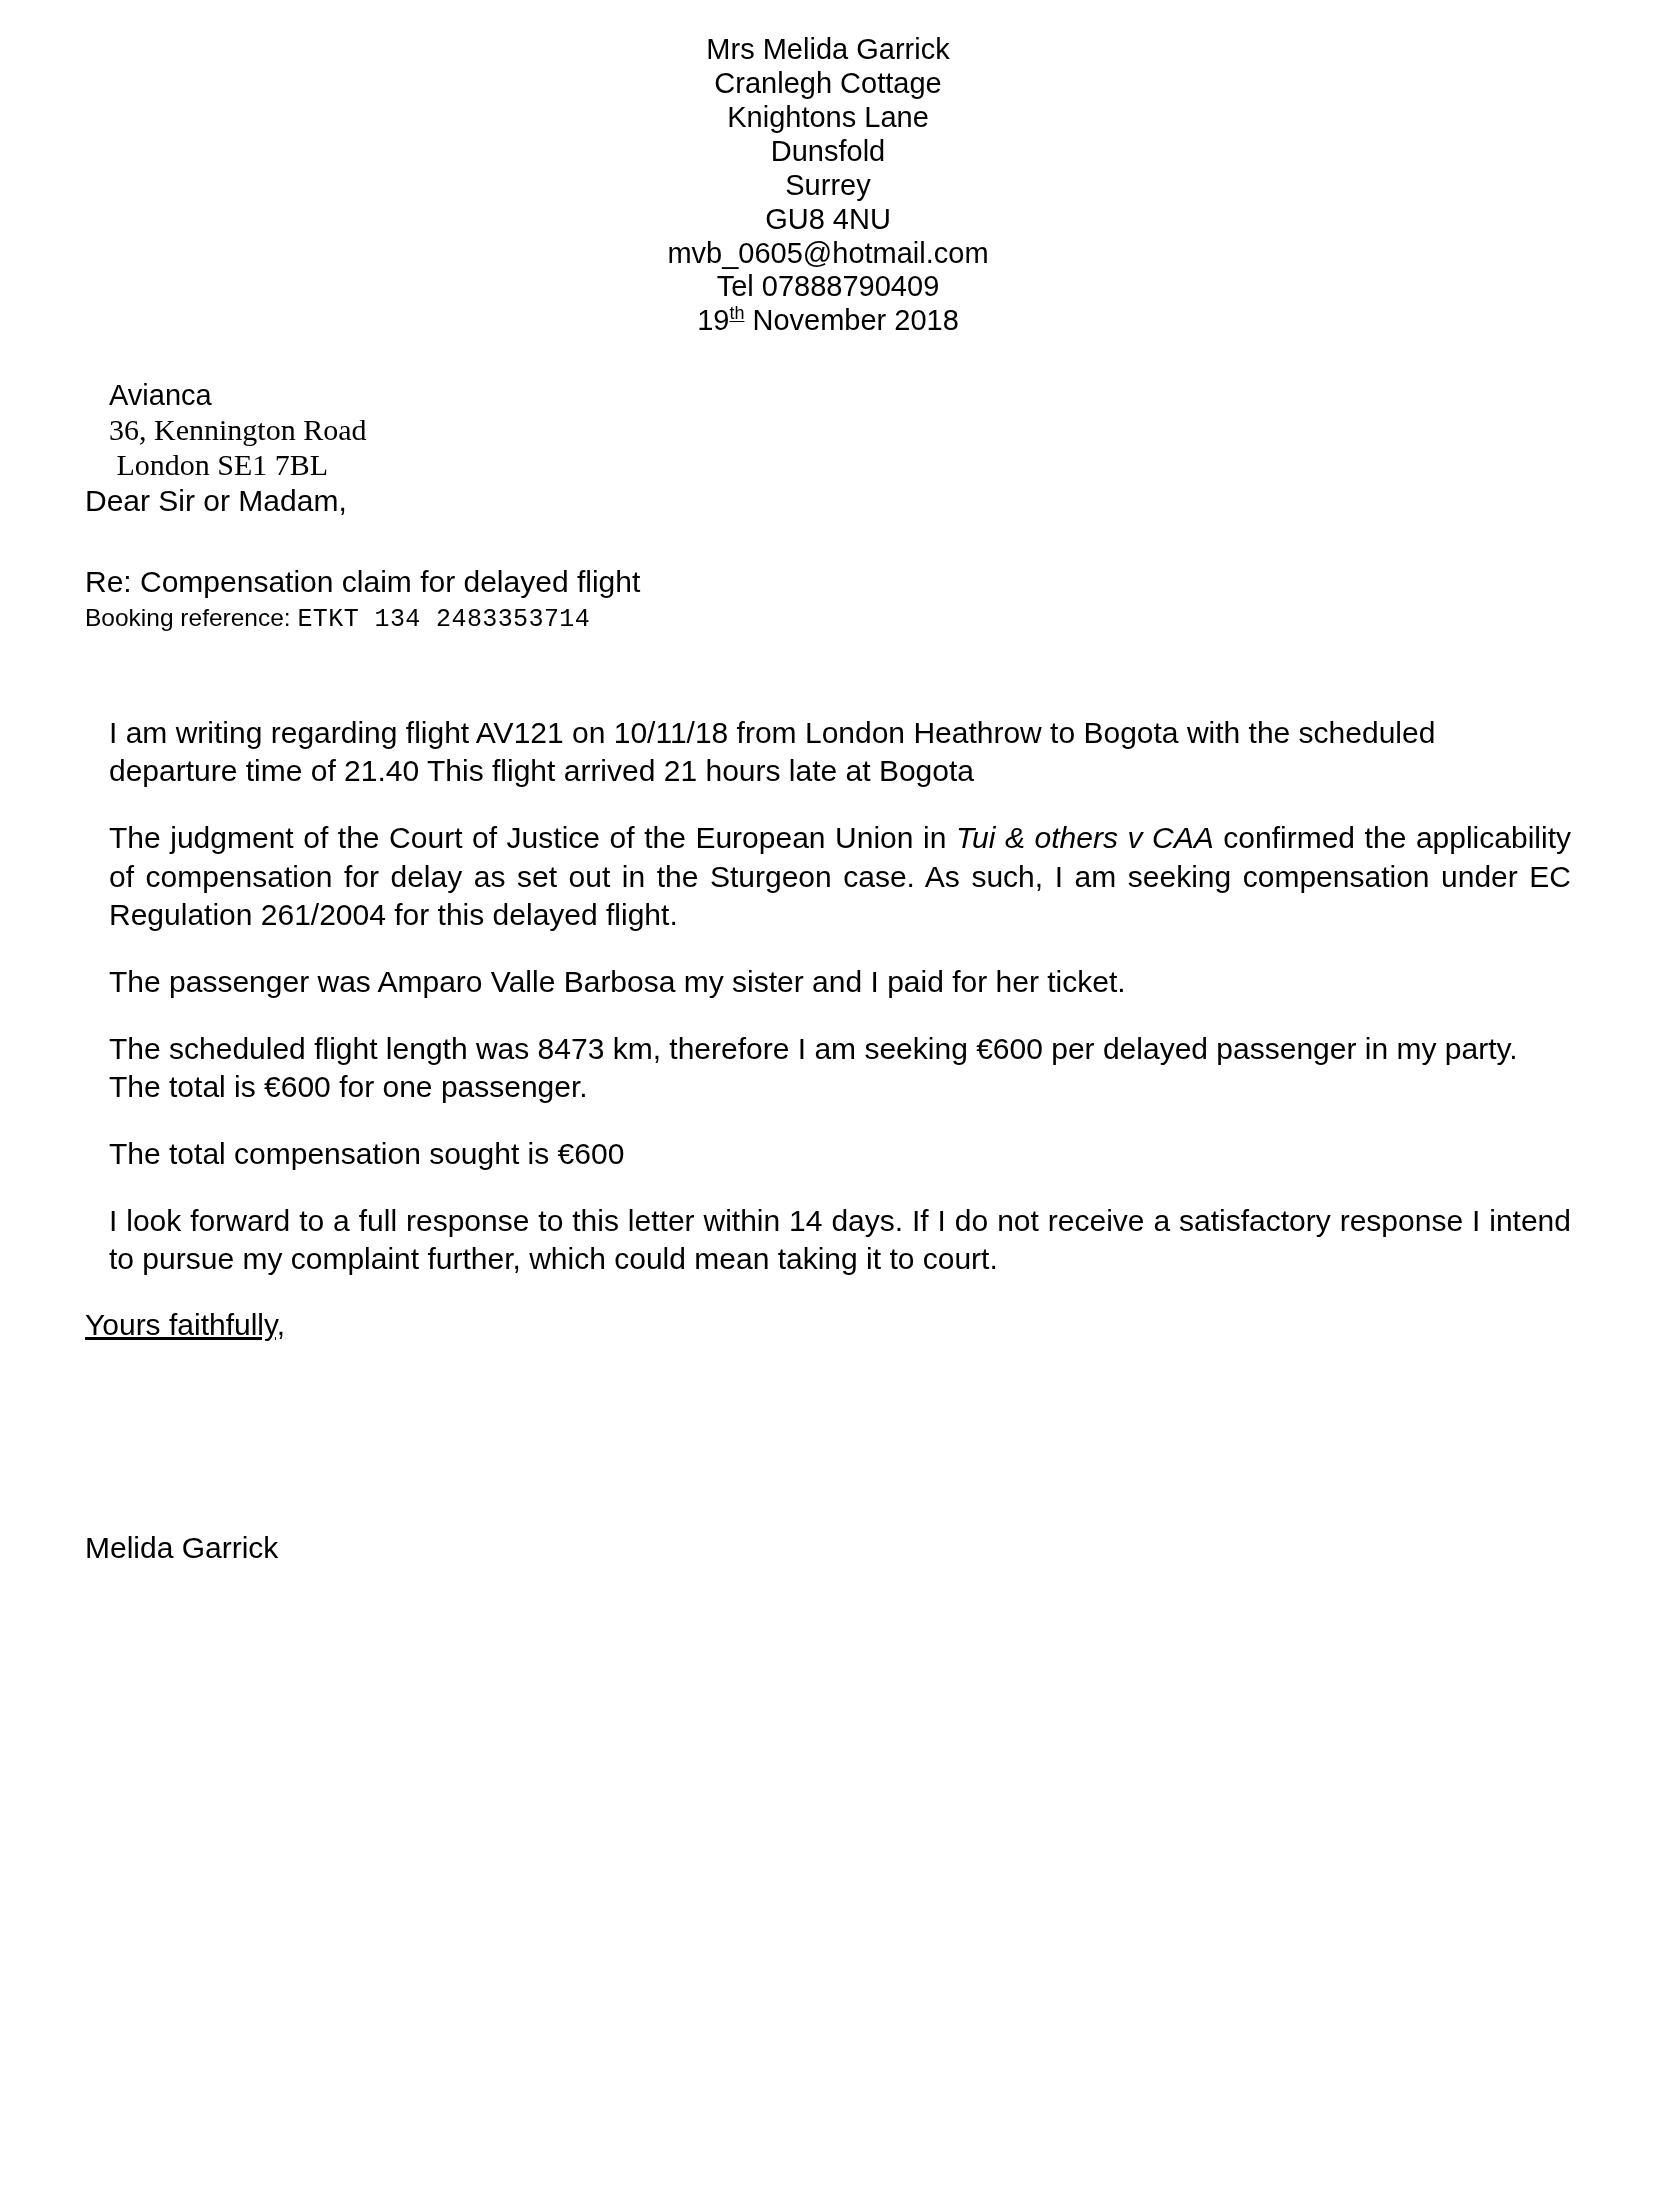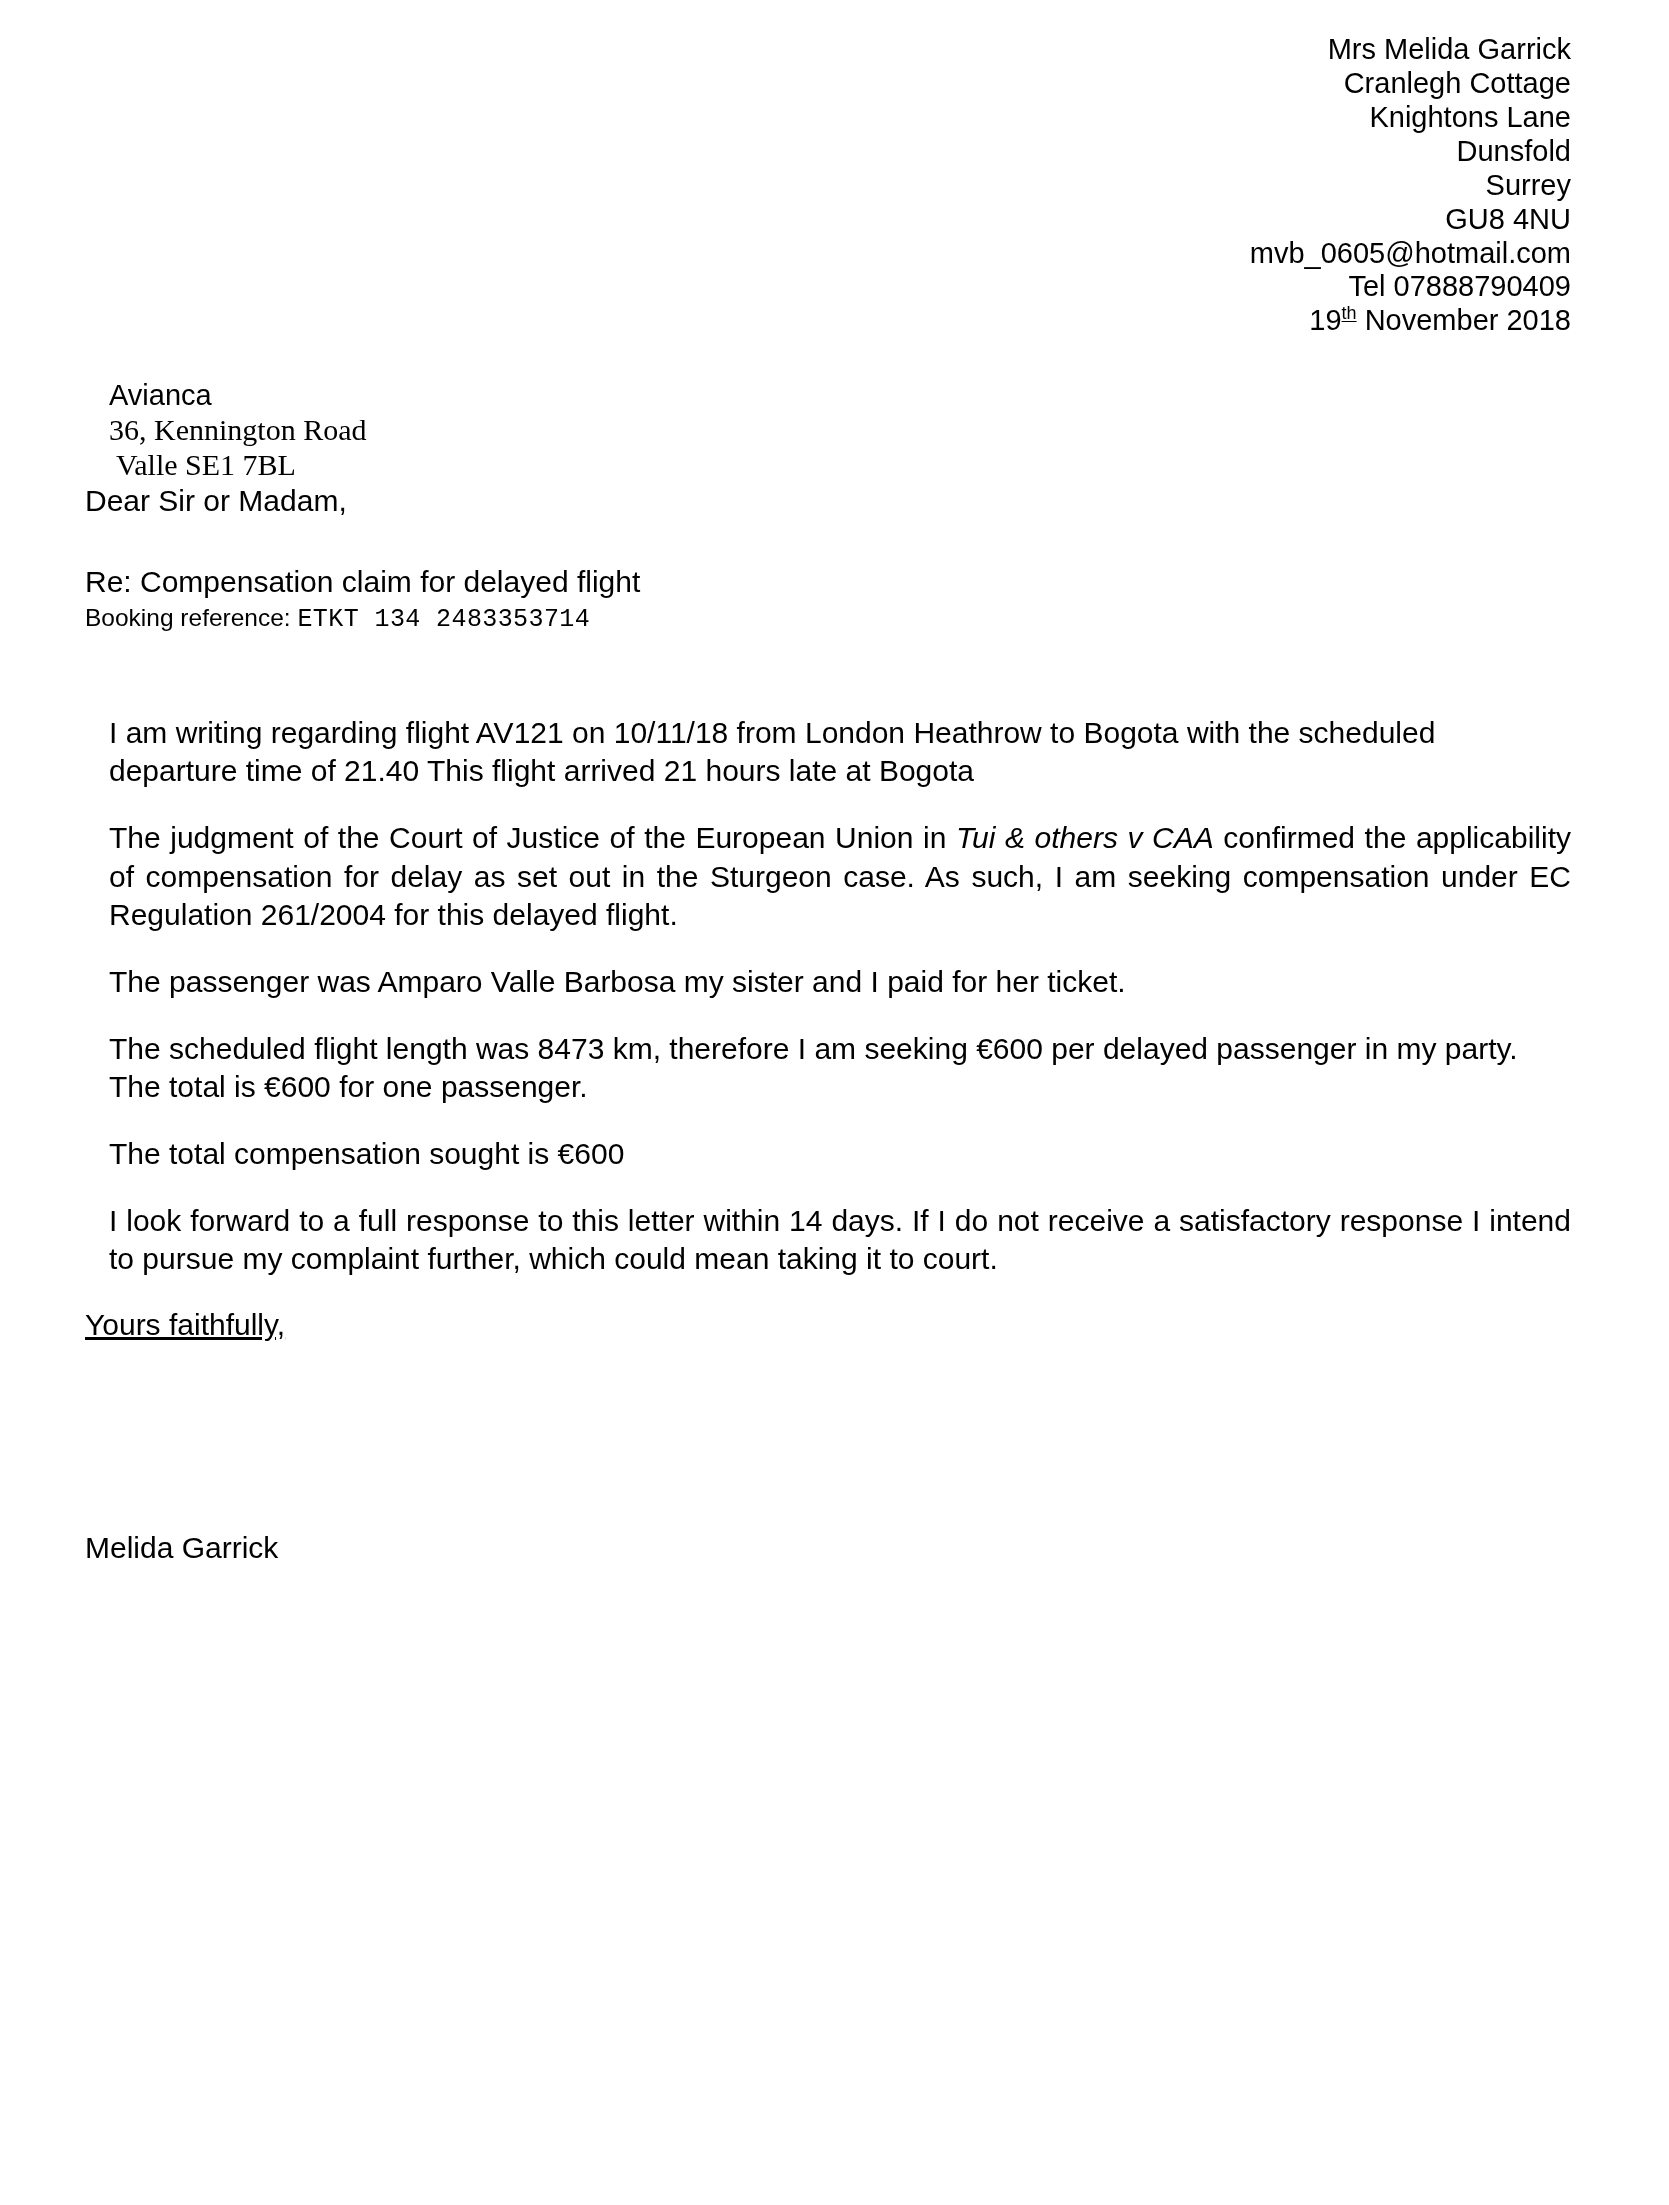--- a/index.html
+++ b/index.html
@@ -25,21 +25,21 @@
     width: 1486px;
   }
 
   
   .sender-block {
     text-align: right;
     font-size: 29px;
     line-height: 1.17;
     padding-top: 33px;
   }
-  .sender-line { white-space: pre; }
+  .sender-line { white-space: pre; text-align: center; }
   .sender-line sup {
     font-size: 0.62em;
     vertical-align: super;
     line-height: 0;
     text-decoration: underline;
   }
 
   
   .recipient-block {
     margin-top: 41px;
@@ -122,21 +122,21 @@
       <div class="sender-line">Surrey</div>
       <div class="sender-line">GU8 4NU</div>
       <div class="sender-line">mvb_0605@hotmail.com</div>
       <div class="sender-line">Tel 07888790409</div>
       <div class="sender-line"><span>19</span><sup>th</sup><span> November 2018</span></div>
     </div>
 
     <div class="recipient-block">
       <div class="recipient-line">Avianca</div>
       <div class="recipient-line serif">36, Kennington Road</div>
-      <div class="recipient-line serif"> Valle SE1 7BL</div>
+      <div class="recipient-line serif"> London SE1 7BL</div>
     </div>
 
     <div class="salutation">Dear Sir or Madam,</div>
 
     <div class="subject-block">
       <div class="subject-line">Re: Compensation claim for delayed flight</div>
       <div class="booking-line"><span class="booking-label">Booking reference: </span><span class="booking-value">ETKT 134 2483353714</span></div>
     </div>
 
     <div class="body-block">

